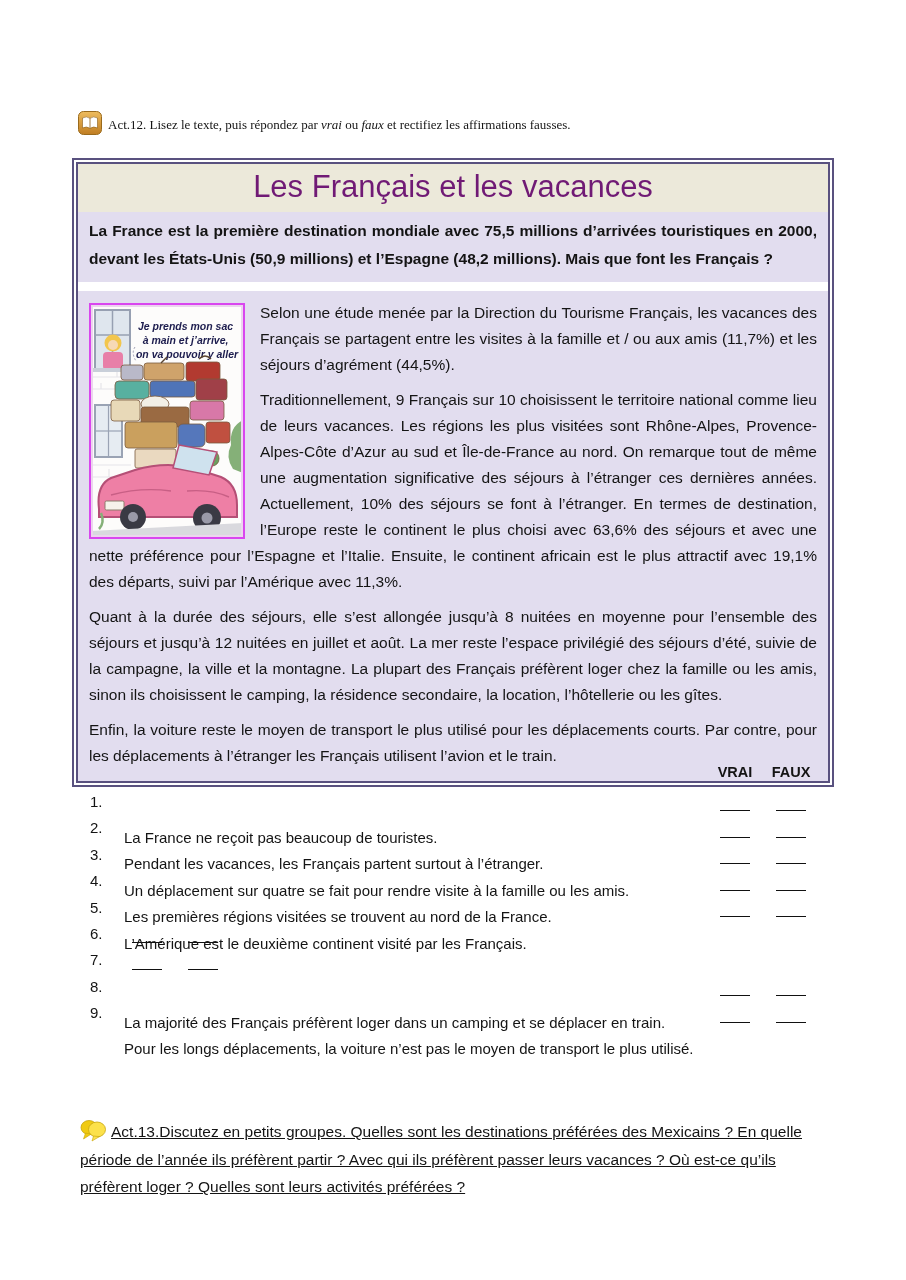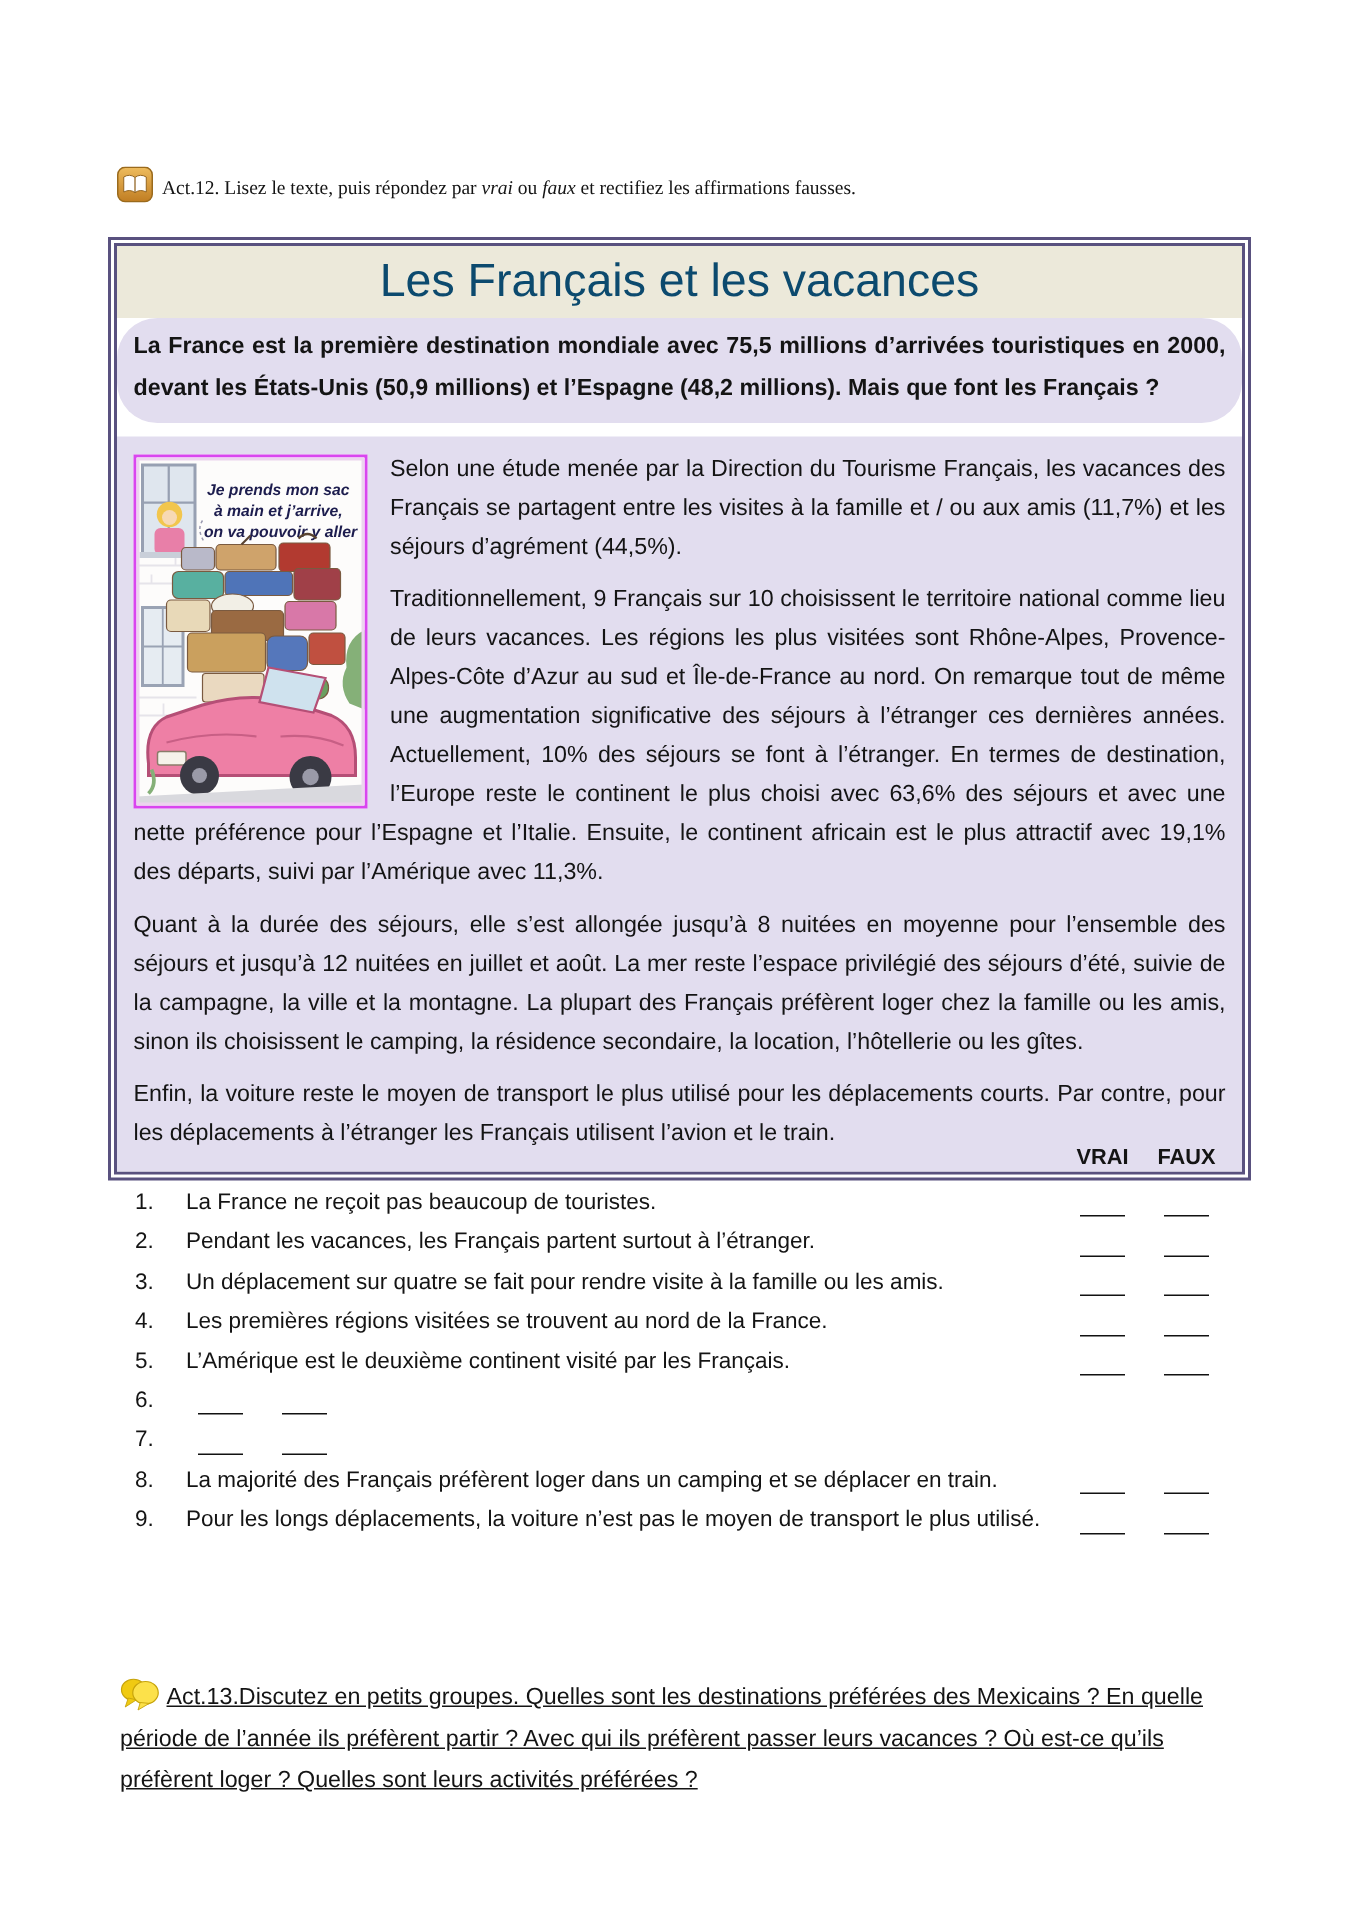--- a/index.html
+++ b/index.html
@@ -22,31 +22,30 @@
   .textbox{
     position:absolute;left:72px;top:158px;width:750px;
     border:6px double #59517f;
     background:#ffffff;
   }
   .title-band{
     background:#ece9da;
     text-align:center;
     font-size:31px;
     padding:5px 0 7px;
-    color:#0c4a6e;
+    color:#701a75;
   }
   .intro-band{
     background:#e2ddef;
     font-weight:bold;
     font-size:15.5px;
     line-height:28px;
     padding:5px 11px 9px;
     text-align:justify;
     margin-bottom:9px;
-    border-radius:27px;
   }
   .body-band{
     background:#e2ddef;
     padding:9px 11px 12px;
     font-size:15.5px;
     line-height:26px;
     text-align:justify;
     overflow:hidden;
   }
   .body-band p{margin:0 0 9px;}
@@ -60,21 +59,21 @@
     padding:0;
   }
   
   .quiz{position:absolute;left:90px;top:764px;width:724px;font-size:15px;}
   .quiz-header{display:flex;font-weight:bold;font-size:14.5px;margin-bottom:9px;}
   .quiz-header .spacer{flex:1;}
   .col{width:46px;text-align:center;}
   .col + .col{margin-left:10px;}
   .quiz-row{display:flex;height:26.4px;}
   .quiz-row .num{width:34px;line-height:26.4px;}
-  .quiz-row .stmt{flex:1;line-height:26.4px;padding-right:6px;}
+  .quiz-row .stmt{flex:1;line-height:26.4px;padding-right:6px;margin-top:36px;}
   .blank-col{width:46px;margin-left:0;display:flex;justify-content:center;}
   .blank-col + .blank-col{margin-left:10px;}
   .blank{
     width:30px;height:0;
     border-bottom:1.6px solid #111;
     align-self:flex-end;
     margin-bottom:4px;
   }
   
   .act13{

